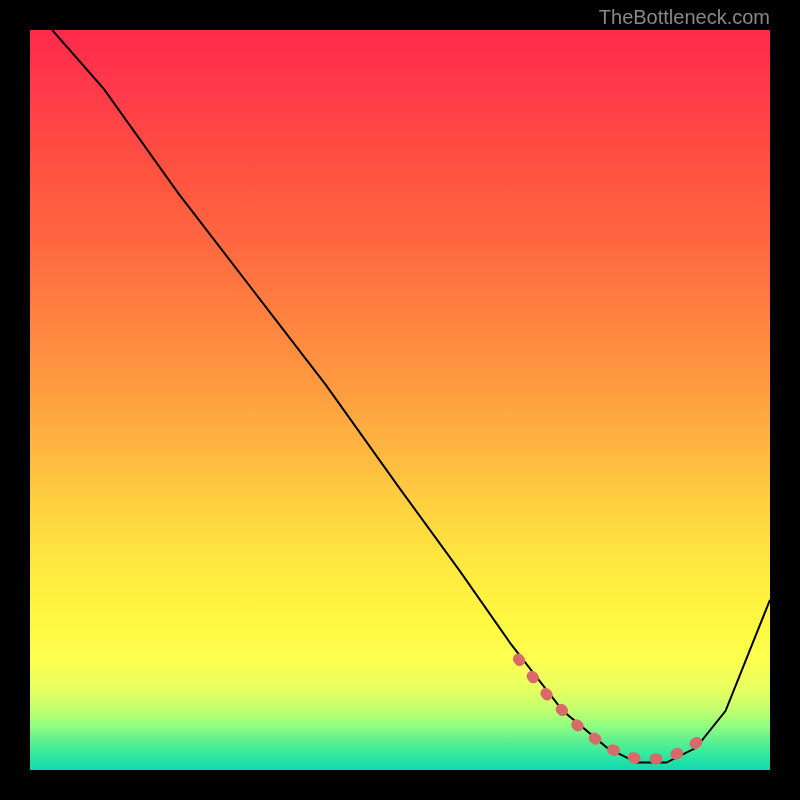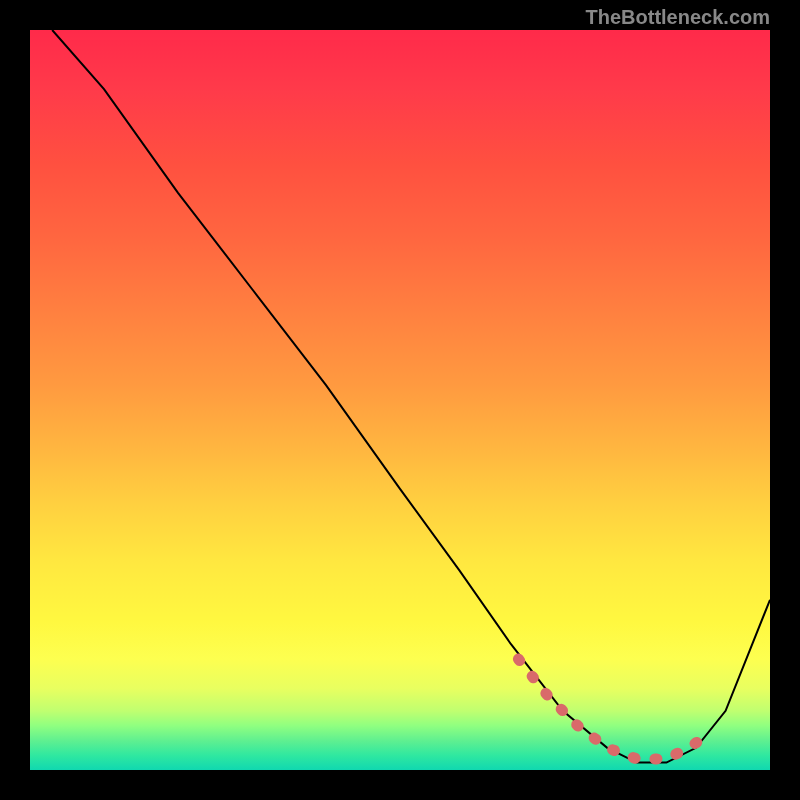--- a/index.html
+++ b/index.html
@@ -44,21 +44,21 @@
         #30e8a0 98%,
         #10d8b0 100%
       );
     }
     .watermark {
       position: absolute;
       top: 6px;
       right: 30px;
       color: #888;
       font-size: 20px;
-      font-weight: bold;
+      font-weight: normal;
       z-index: 10;
     }
     svg.overlay {
       position: absolute;
       top: 0;
       left: 0;
       width: 100%;
       height: 100%;
       z-index: 5;
     }

